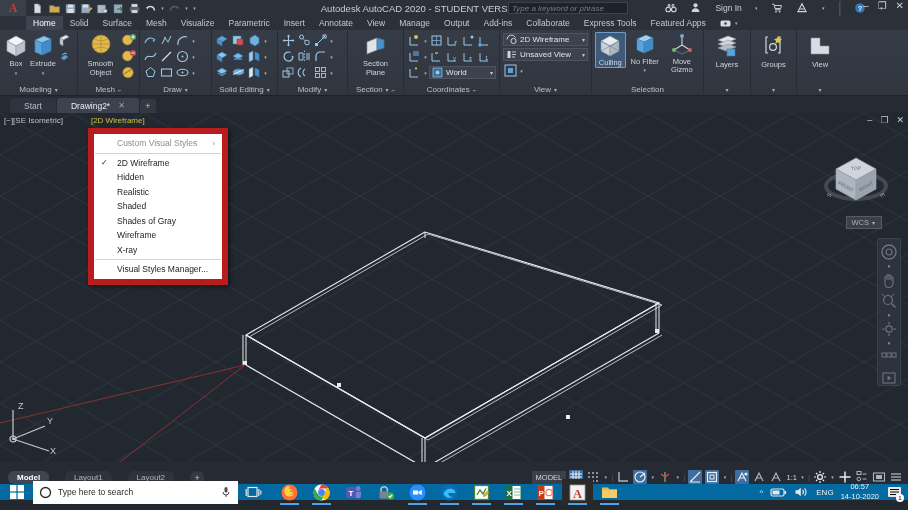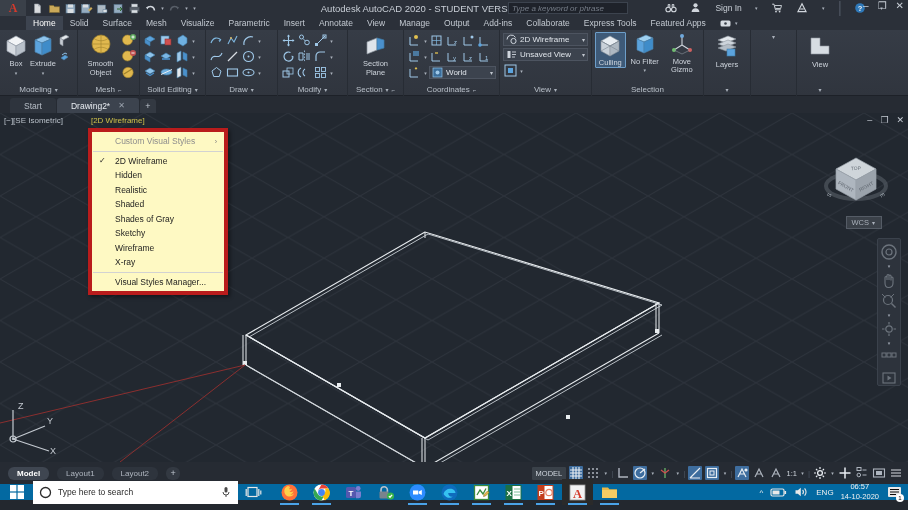--- a/index.html
+++ b/index.html
@@ -119,21 +119,21 @@
   }
   .vp-label .yellow { color:#cfc14a;padding-left:28px; }
   .dwg-winbtns {
     position:absolute; right:4px; top:2px; display:flex; gap:8px; z-index:5;
     color:#c6ccd4; font-size:9px;
   }
 
   
   .vsmenu {
     position:absolute; left:88px; top:128px; width:140px;
-    background:#fef9c3; border:4px solid #b91c1c; z-index:60;
+    background:#ffffff; border:6px solid #b91c1c; z-index:60;
     box-shadow:2px 2px 4px rgba(0,0,0,.45);
     padding:2px 0;
   }
   .vsitem {
     height:14.5px; display:flex; align-items:center;
     font-size:8.5px; color:#1d1d1d; padding-left:23px; position:relative;
   }
   .vsitem.disabled { color:#8d8d8d; }
   .vsitem.selected { background:#4aa8e8; color:#101010; }
   .vsitem .check { position:absolute; left:7px; font-size:8px; color:#1d1d1d; }
@@ -156,21 +156,21 @@
   }
   .navicon { width:18px; height:18px; position:relative; opacity:.66; }
   .navcaret { font-size:5px; color:#9aa2ad; line-height:4px; }
 
   
   .ucs { position:absolute; left:5px; top:283px; width:60px; height:60px; z-index:6; }
 
   
   .statusbar {
     position:absolute; left:0; top:462px; width:908px; height:22px;
-    background:#262b33; display:flex; align-items:center; padding-left:8px; gap:8px;
+    background:#262b33; display:flex; align-items:flex-end; padding-left:8px; gap:16px;
   }
   .ltab {
     height:13px; padding:0 9px; font-size:8px; color:#aeb5bf;
     display:flex; align-items:center; background:#2e343d; border-radius:6px;
   }
   .ltab.active { background:#3f4651; color:#fff; font-weight:bold; }
   .ltab-plus {
     width:14px; height:13px; border-radius:6px; background:#333942;
     color:#c0c7d0; font-size:9px; display:flex; align-items:center; justify-content:center;
   }
@@ -440,20 +440,87 @@
               </svg>
           </span>
         </div>
       </div>
       <div class="panel-label">
         <span>Mesh</span>
           <span class="caret">⌐</span>
       </div>
     </div>
 
+    <div class="panel" style="width:72px">
+      <div class="panel-body" style="flex-wrap:wrap;align-content:flex-start;width:100%">
+        <div class="mini-row">
+          <span class="icon-sm">
+            <svg width="15" height="15" viewBox="0 0 15 15">
+                <path d="M2 10 C4 4 9 4 12 7" fill="none" stroke="#7fb8e0" stroke-width="1.2"></path>
+                <path d="M12 7 l-2.5 .3 1.2 2z" fill="#7fb8e0"></path>
+              </svg>
+          </span>
+          <span class="icon-sm">
+            <svg width="15" height="15" viewBox="0 0 15 15">
+                <path d="M3 11 L6 5 L9 9 L12 3" fill="none" stroke="#7fb8e0" stroke-width="1.1"></path>
+                <circle cx="6" cy="5" r="1" fill="#d8b45c"></circle>
+              </svg>
+          </span>
+          <span class="icon-sm">
+            <svg width="15" height="15" viewBox="0 0 15 15">
+                <path d="M3 12 A7 7 0 0 1 12 4" fill="none" stroke="#9fc8e8" stroke-width="1.2"></path>
+              </svg>
+          </span>
+          <span class="tiny-caret">▾</span>
+        </div>
+        <div class="mini-row">
+          <span class="icon-sm">
+            <svg width="15" height="15" viewBox="0 0 15 15">
+                <path d="M2 11 C4 3 10 12 13 4" fill="none" stroke="#9fc8e8" stroke-width="1.1"></path>
+              </svg>
+          </span>
+          <span class="icon-sm">
+            <svg width="15" height="15" viewBox="0 0 15 15">
+                <path d="M3 12 L12 3" stroke="#d7dce2" stroke-width="1.2"></path>
+              </svg>
+          </span>
+          <span class="icon-sm">
+            <svg width="15" height="15" viewBox="0 0 15 15">
+                <circle cx="7.5" cy="7.5" r="5" fill="none" stroke="#9fc8e8" stroke-width="1.1"></circle>
+                <circle cx="7.5" cy="7.5" r="1" fill="#9fc8e8"></circle>
+              </svg>
+          </span>
+          <span class="tiny-caret">▾</span>
+        </div>
+        <div class="mini-row">
+          <span class="icon-sm">
+            <svg width="15" height="15" viewBox="0 0 15 15">
+                <path d="M7.5 2.5 L12 6 L10.3 11.5 H4.7 L3 6 Z" fill="none" stroke="#9fc8e8" stroke-width="1"></path>
+              </svg>
+          </span>
+          <span class="icon-sm">
+            <svg width="15" height="15" viewBox="0 0 15 15">
+                <rect x="2.5" y="4" width="10" height="7" fill="none" stroke="#9fc8e8" stroke-width="1.1"></rect>
+              </svg>
+          </span>
+          <span class="icon-sm">
+            <svg width="15" height="15" viewBox="0 0 15 15">
+                <ellipse cx="7.5" cy="7.5" rx="5.5" ry="3.3" fill="none" stroke="#9fc8e8" stroke-width="1.1"></ellipse>
+                <circle cx="7.5" cy="7.5" r="1" fill="#9fc8e8"></circle>
+              </svg>
+          </span>
+          <span class="tiny-caret">▾</span>
+        </div>
+      </div>
+      <div class="panel-label">
+        <span>Draw</span>
+          <span class="caret">▾</span>
+      </div>
+    </div>
+
     <div class="panel" style="width:66px">
       <div class="panel-body" style="flex-wrap:wrap;align-content:flex-start;width:100%">
         <div class="mini-row">
           <span class="icon-sm">
             <svg width="15" height="15" viewBox="0 0 15 15">
                 <path d="M2 6 L7 3 L12 6 L7 9 Z" fill="#5ba3dd" stroke="#3f7ca8" stroke-width=".6"></path>
                 <path d="M2 6 L2 10 L7 13 L7 9 Z" fill="#4a90cc" stroke="#3f7ca8" stroke-width=".6"></path>
               </svg>
           </span>
           <span class="icon-sm">
@@ -507,87 +574,20 @@
             <svg width="15" height="15" viewBox="0 0 15 15">
                 <path d="M2 4 L6 2 L6 11 L2 13 Z" fill="#e4e8ec" stroke="#3f7ca8" stroke-width=".6"></path>
                 <path d="M8 3 L12 5 L12 12 L8 10 Z" fill="#4a90cc" stroke="#3f7ca8" stroke-width=".6"></path>
               </svg>
           </span>
           <span class="tiny-caret">▾</span>
         </div>
       </div>
       <div class="panel-label">
         <span>Solid Editing</span>
-          <span class="caret">▾</span>
-      </div>
-    </div>
-
-    <div class="panel" style="width:72px">
-      <div class="panel-body" style="flex-wrap:wrap;align-content:flex-start;width:100%">
-        <div class="mini-row">
-          <span class="icon-sm">
-            <svg width="15" height="15" viewBox="0 0 15 15">
-                <path d="M2 10 C4 4 9 4 12 7" fill="none" stroke="#7fb8e0" stroke-width="1.2"></path>
-                <path d="M12 7 l-2.5 .3 1.2 2z" fill="#7fb8e0"></path>
-              </svg>
-          </span>
-          <span class="icon-sm">
-            <svg width="15" height="15" viewBox="0 0 15 15">
-                <path d="M3 11 L6 5 L9 9 L12 3" fill="none" stroke="#7fb8e0" stroke-width="1.1"></path>
-                <circle cx="6" cy="5" r="1" fill="#d8b45c"></circle>
-              </svg>
-          </span>
-          <span class="icon-sm">
-            <svg width="15" height="15" viewBox="0 0 15 15">
-                <path d="M3 12 A7 7 0 0 1 12 4" fill="none" stroke="#9fc8e8" stroke-width="1.2"></path>
-              </svg>
-          </span>
-          <span class="tiny-caret">▾</span>
-        </div>
-        <div class="mini-row">
-          <span class="icon-sm">
-            <svg width="15" height="15" viewBox="0 0 15 15">
-                <path d="M2 11 C4 3 10 12 13 4" fill="none" stroke="#9fc8e8" stroke-width="1.1"></path>
-              </svg>
-          </span>
-          <span class="icon-sm">
-            <svg width="15" height="15" viewBox="0 0 15 15">
-                <path d="M3 12 L12 3" stroke="#d7dce2" stroke-width="1.2"></path>
-              </svg>
-          </span>
-          <span class="icon-sm">
-            <svg width="15" height="15" viewBox="0 0 15 15">
-                <circle cx="7.5" cy="7.5" r="5" fill="none" stroke="#9fc8e8" stroke-width="1.1"></circle>
-                <circle cx="7.5" cy="7.5" r="1" fill="#9fc8e8"></circle>
-              </svg>
-          </span>
-          <span class="tiny-caret">▾</span>
-        </div>
-        <div class="mini-row">
-          <span class="icon-sm">
-            <svg width="15" height="15" viewBox="0 0 15 15">
-                <path d="M7.5 2.5 L12 6 L10.3 11.5 H4.7 L3 6 Z" fill="none" stroke="#9fc8e8" stroke-width="1"></path>
-              </svg>
-          </span>
-          <span class="icon-sm">
-            <svg width="15" height="15" viewBox="0 0 15 15">
-                <rect x="2.5" y="4" width="10" height="7" fill="none" stroke="#9fc8e8" stroke-width="1.1"></rect>
-              </svg>
-          </span>
-          <span class="icon-sm">
-            <svg width="15" height="15" viewBox="0 0 15 15">
-                <ellipse cx="7.5" cy="7.5" rx="5.5" ry="3.3" fill="none" stroke="#9fc8e8" stroke-width="1.1"></ellipse>
-                <circle cx="7.5" cy="7.5" r="1" fill="#9fc8e8"></circle>
-              </svg>
-          </span>
-          <span class="tiny-caret">▾</span>
-        </div>
-      </div>
-      <div class="panel-label">
-        <span>Draw</span>
           <span class="caret">▾</span>
       </div>
     </div>
 
     <div class="panel" style="width:70px">
       <div class="panel-body" style="flex-wrap:wrap;align-content:flex-start;width:100%">
         <div class="mini-row">
           <span class="icon-sm">
             <svg width="15" height="15" viewBox="0 0 15 15">
                 <path d="M7.5 2v11M2 7.5h11" stroke="#9fc8e8" stroke-width="1.1"></path>
@@ -869,20 +869,32 @@
           </span>
           <span>Layers</span>
         </div>
       </div>
       <div class="panel-label">
           <span class="caret">▾</span>
         </div>
     </div>
 
     <div class="panel" style="width:46px">
+      <div class="panel-body" style="justify-content:center;padding-top:4px">
+        <div class="bigbtn">
+          <span class="icon-lg">
+            <svg width="26" height="26" viewBox="0 0 26 26">
+                <path d="M7 3 H5 V19 H7 M17 3 H19 V19 H17" fill="none" stroke="#cfd5dd" stroke-width="1.2"></path>
+                <circle cx="12" cy="13" r="3.4" fill="none" stroke="#cfd5dd" stroke-width="1.2"></circle>
+                <path d="M17 2 l1.2 2.6 2.8.3-2 2 .5 2.8-2.5-1.4-2.5 1.4.5-2.8-2-2 2.8-.3z" fill="#e8c84e"></path>
+              </svg>
+          </span>
+          <span>Groups</span>
+        </div>
+      </div>
       <div class="panel-label">
           <span class="caret">▾</span>
         </div>
     </div>
 
     <div class="panel" style="width:46px;border-right:none">
       <div class="panel-body" style="justify-content:center;padding-top:4px">
         <div class="bigbtn">
           <span class="icon-lg">
             <svg width="26" height="26" viewBox="0 0 26 26">
@@ -1052,23 +1064,20 @@
       <div class="vsitem">
         <span>Realistic</span>
       </div>
       <div class="vsitem">
         <span>Shaded</span>
       </div>
       <div class="vsitem">
         <span>Shades of Gray</span>
       </div>
       <div class="vsitem">
-        <span>Sketchy</span>
-      </div>
-      <div class="vsitem">
         <span>Wireframe</span>
       </div>
       <div class="vsitem">
         <span>X-ray</span>
       </div>
       <div class="vssep"></div>
       <div class="vsitem">
         <span>Visual Styles Manager...</span>
       </div>
     </div>

